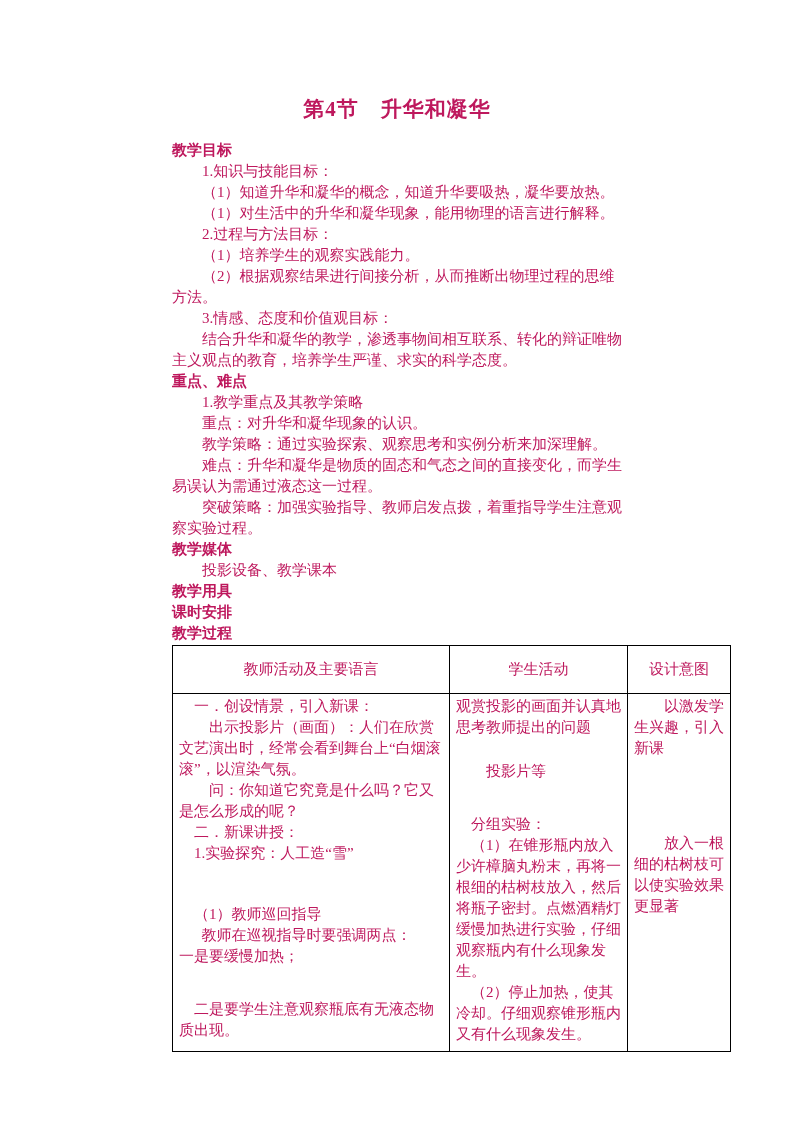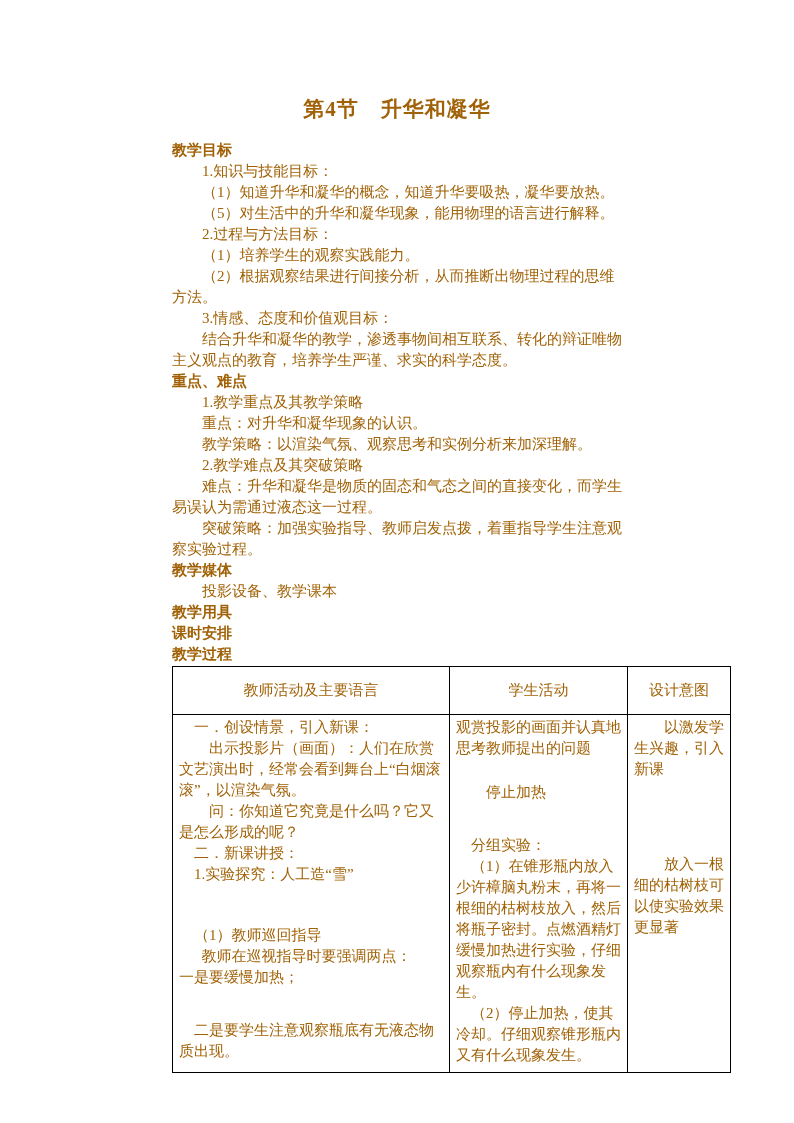--- a/index.html
+++ b/index.html
@@ -2,21 +2,21 @@
 <html><head>
 <meta charset="utf-8">
 <style>
   * { box-sizing: border-box; }
   html, body { margin: 0; padding: 0; background: #ffffff; }
   .page {
     width: 686px;
     height: 1123px;
     margin: 0 auto;
     background: #ffffff;
-    color: #a16207;
+    color: #be185d;
     font-family: "Liberation Serif", "DejaVu Serif", serif;
     font-size: 15px;
     line-height: 21px;
     padding: 96px 118px 0 118px;
     overflow: hidden;
   }
   .doc-title {
     font-size: 21px;
     line-height: 27px;
     font-weight: bold;
@@ -66,34 +66,33 @@
 <body>
 
 <div class="page">
 
   <h1 class="doc-title">第4节　升华和凝华</h1>
 
   <div class="section">
     <p class="heading">教学目标</p>
     <p class="line ind2">1.知识与技能目标：</p>
     <p class="line ind2">（1）知道升华和凝华的概念，知道升华要吸热，凝华要放热。</p>
-    <p class="line ind2">（5）对生活中的升华和凝华现象，能用物理的语言进行解释。</p>
+    <p class="line ind2">（1）对生活中的升华和凝华现象，能用物理的语言进行解释。</p>
     <p class="line ind2">2.过程与方法目标：</p>
     <p class="line ind2">（1）培养学生的观察实践能力。</p>
     <p class="line ind2">（2）根据观察结果进行间接分析，从而推断出物理过程的思维方法。</p>
     <p class="line ind2">3.情感、态度和价值观目标：</p>
     <p class="line ind2">结合升华和凝华的教学，渗透事物间相互联系、转化的辩证唯物主义观点的教育，培养学生严谨、求实的科学态度。</p>
   </div>
 
   <div class="section">
     <p class="heading">重点、难点</p>
     <p class="line ind2">1.教学重点及其教学策略</p>
     <p class="line ind2">重点：对升华和凝华现象的认识。</p>
-    <p class="line ind2">教学策略：以渲染气氛、观察思考和实例分析来加深理解。</p>
-    <p class="line ind2">2.教学难点及其突破策略</p>
+    <p class="line ind2">教学策略：通过实验探索、观察思考和实例分析来加深理解。</p>
     <p class="line ind2">难点：升华和凝华是物质的固态和气态之间的直接变化，而学生易误认为需通过液态这一过程。</p>
     <p class="line ind2">突破策略：加强实验指导、教师启发点拨，着重指导学生注意观察实验过程。</p>
   </div>
 
   <div class="section">
     <p class="heading">教学媒体</p>
     <p class="line ind2">投影设备、教学课本</p>
   </div>
 
   <div class="section">
@@ -129,21 +128,21 @@
           <p class="ind2">问：你知道它究竟是什么吗？它又是怎么形成的呢？</p>
           <p class="ind1">二．新课讲授：</p>
           <p class="ind1">1.实验探究：人工造“雪”</p>
           <p class="ind1 gap-guide">（1）教师巡回指导</p>
           <p class="ind15">教师在巡视指导时要强调两点：</p>
           <p class="ind0">一是要缓慢加热；</p>
           <p class="ind1 gap-two">二是要学生注意观察瓶底有无液态物质出现。</p>
         </td>
         <td>
           <p class="ind0">观赏投影的画面并认真地思考教师提出的问题</p>
-          <p class="ind2 gap-wish">停止加热</p>
+          <p class="ind2 gap-wish">投影片等</p>
           <p class="ind1 gap-group">分组实验：</p>
           <p class="ind1">（1）在锥形瓶内放入少许樟脑丸粉末，再将一根细的枯树枝放入，然后将瓶子密封。点燃酒精灯缓慢加热进行实验，仔细观察瓶内有什么现象发生。</p>
           <p class="ind1">（2）停止加热，使其冷却。仔细观察锥形瓶内又有什么现象发生。</p>
         </td>
         <td>
           <p class="ind2 just">以激发学生兴趣，引入新课</p>
           <p class="ind2 just gap-stick">放入一根细的枯树枝可以使实验效果更显著</p>
         </td>
       </tr>
     </tbody>

